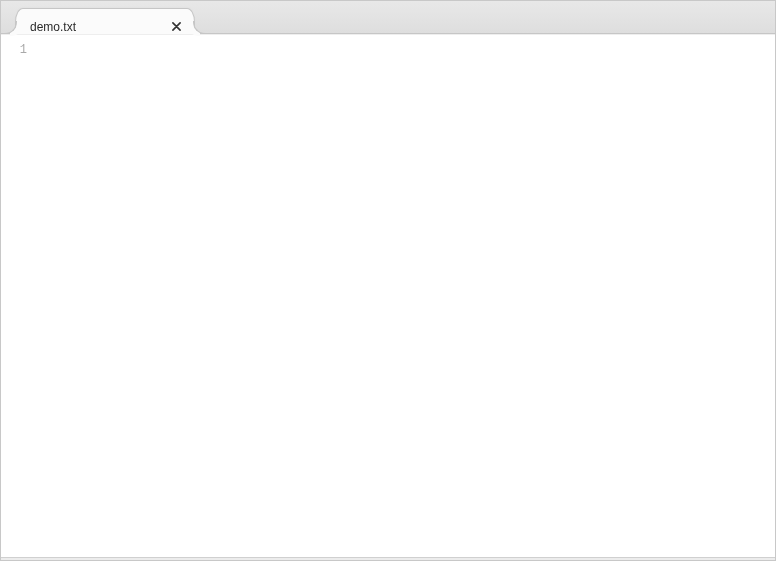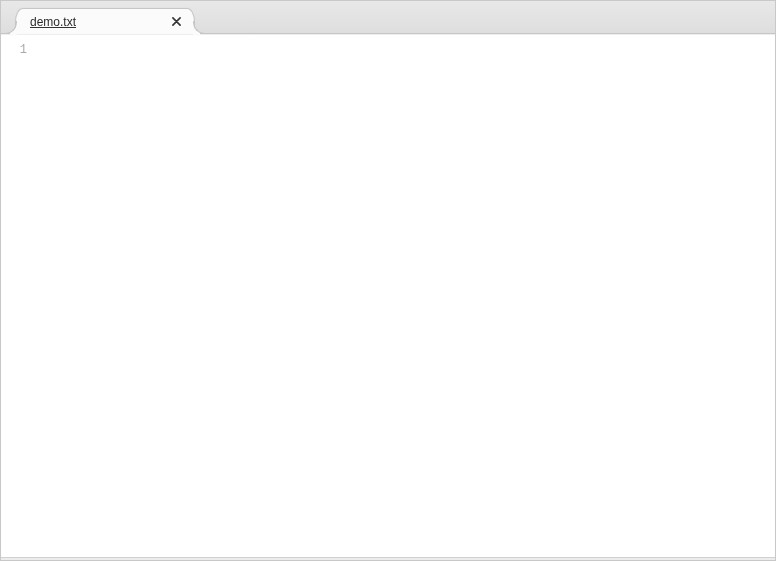--- a/index.html
+++ b/index.html
@@ -31,27 +31,26 @@
   .tab {
     position: relative;
     height: 26px;
     min-width: 180px;
     background: #fbfbfb;
     border: 1px solid #c6c6c6;
     border-bottom: none;
     border-top-left-radius: 8px 14px;
     border-top-right-radius: 8px 14px;
     display: flex;
-    align-items: center;
+    align-items: flex-end;
     padding: 0 10px 0 14px;
     color: #333;
     top: 1px;
     z-index: 2;
     box-shadow: 0 -1px 2px rgba(0,0,0,0.02);
-    text-decoration: underline;
   }
   .tab::before,
   .tab::after {
     content: "";
     position: absolute;
     bottom: 0;
     width: 12px;
     height: 12px;
     background: transparent;
   }

